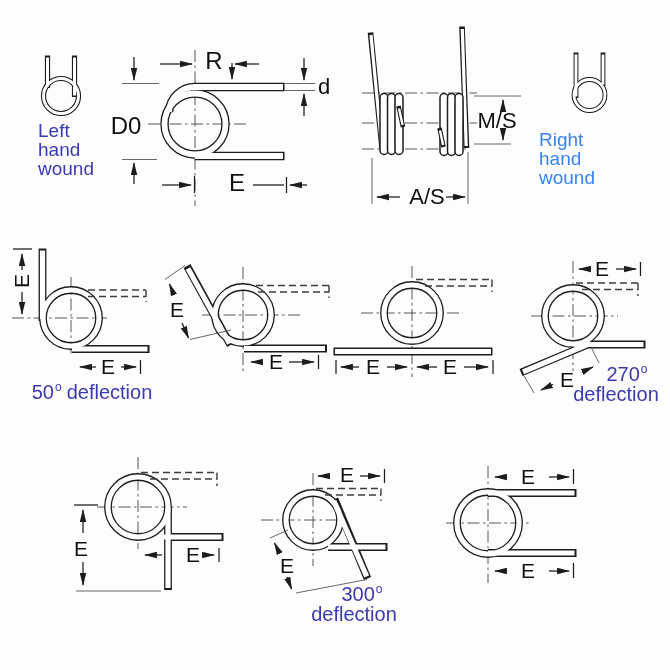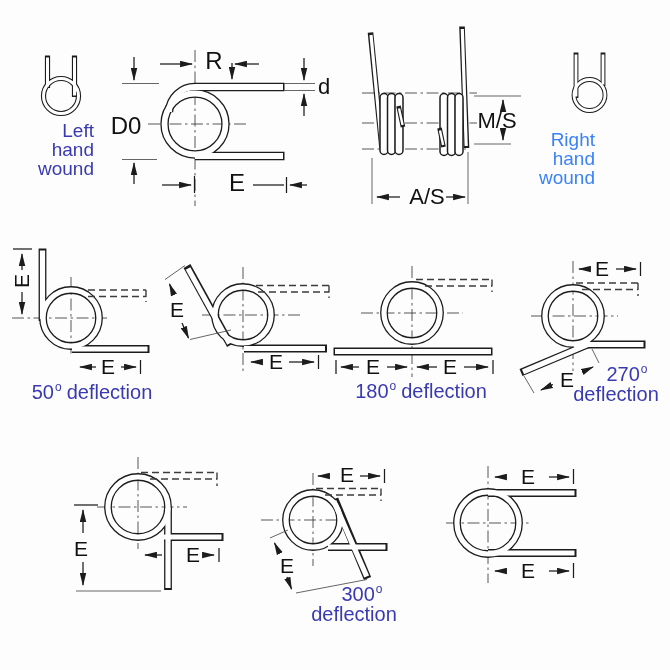--- a/index.html
+++ b/index.html
@@ -12,21 +12,21 @@
   .thin{stroke:#555;stroke-width:0.9;fill:none;}
   .cl{stroke:#444;stroke-width:0.9;fill:none;stroke-dasharray:12 3.5 2.5 3.5;}
   .gh{stroke:#3c3c3c;stroke-width:1.4;fill:none;stroke-dasharray:7 4;}
   .loop{fill:#fff;stroke:#1c1c1c;stroke-width:1.5;}
   .dlabel{position:absolute;transform:translate(-50%,-50%);color:#111;white-space:nowrap;line-height:1;}
   .dlabel.rot{transform:translate(-50%,-50%) rotate(-90deg);}
   .blabel{position:absolute;transform:translate(-50%,-50%);color:#3a3ab0;white-space:nowrap;
           font-size:20px;line-height:1;}
   .blabel sup{font-size:12px;line-height:0;margin-left:1px;}
   .blabel .w{margin-left:5px;}
-  .wound{text-align:right;font-size:19px;line-height:19px;}
+  .wound{text-align:left;font-size:19px;line-height:19px;}
 </style>
 </head>
 <body>
 
 <div id="page">
 
 <svg width="670" height="670" viewBox="0 0 670 670">
   <defs>
     <marker id="ar" viewBox="0 0 12 6" markerWidth="13" markerHeight="7" refX="11" refY="3" orient="auto" markerUnits="userSpaceOnUse">
       <path d="M0 0 L12 3 L0 6 Z" fill="#1c1c1c"></path>
@@ -288,23 +288,20 @@
   <div class="dlabel" style="left:81px;top:548px;font-size:21px">E</div>
   <div class="dlabel" style="left:193px;top:554px;font-size:21px">E</div>
   <div class="dlabel" style="left:347px;top:474px;font-size:21px">E</div>
   <div class="dlabel" style="left:287px;top:565px;font-size:21px">E</div>
   <div class="dlabel" style="left:528px;top:476px;font-size:21px">E</div>
   <div class="dlabel" style="left:528px;top:570px;font-size:21px">E</div>
 
   <div class="blabel" style="left: 92px; top: 392px; color: rgb(58, 58, 176);">
     <span>50</span><sup>o</sup><span class="w">deflection</span>
   </div>
-  <div class="blabel" style="left: 421px; top: 391px; color: rgb(58, 58, 176);">
-    <span>180</span><sup>o</sup><span class="w">deflection</span>
-  </div>
   <div class="blabel" style="left: 627px; top: 374px; color: rgb(58, 58, 176);">
     <span>270</span><sup>o</sup>
   </div>
   <div class="blabel" style="left: 616px; top: 394px; color: rgb(58, 58, 176);">deflection</div>
   <div class="blabel" style="left: 362px; top: 594px; color: rgb(58, 58, 176);">
     <span>300</span><sup>o</sup>
   </div>
   <div class="blabel" style="left: 354px; top: 614px; color: rgb(58, 58, 176);">deflection</div>
 
 </div>

